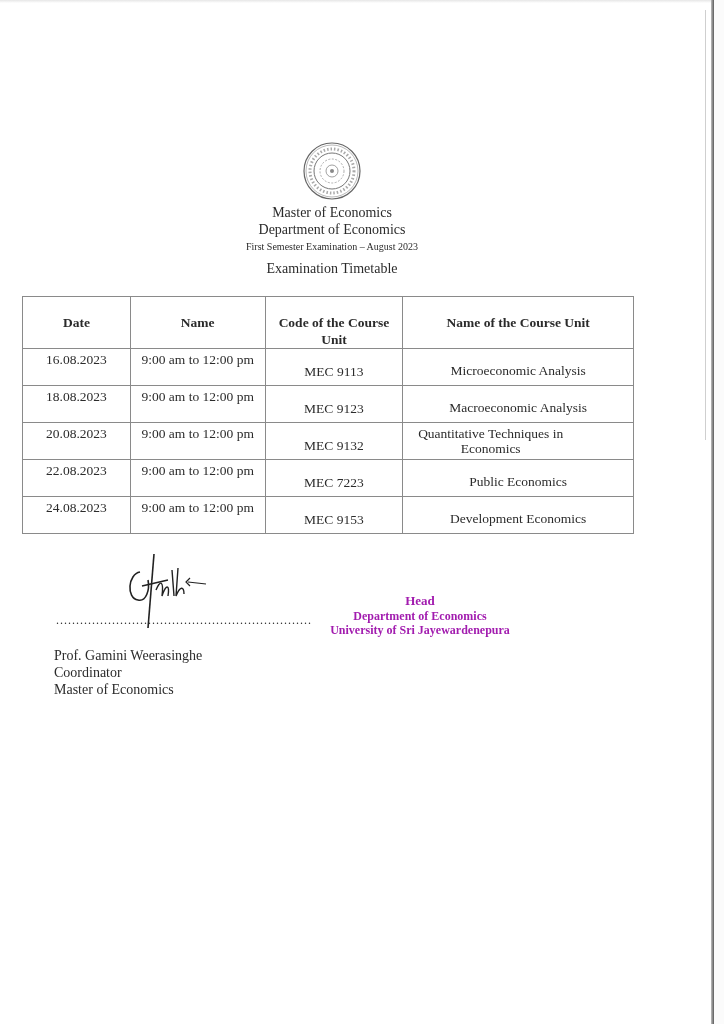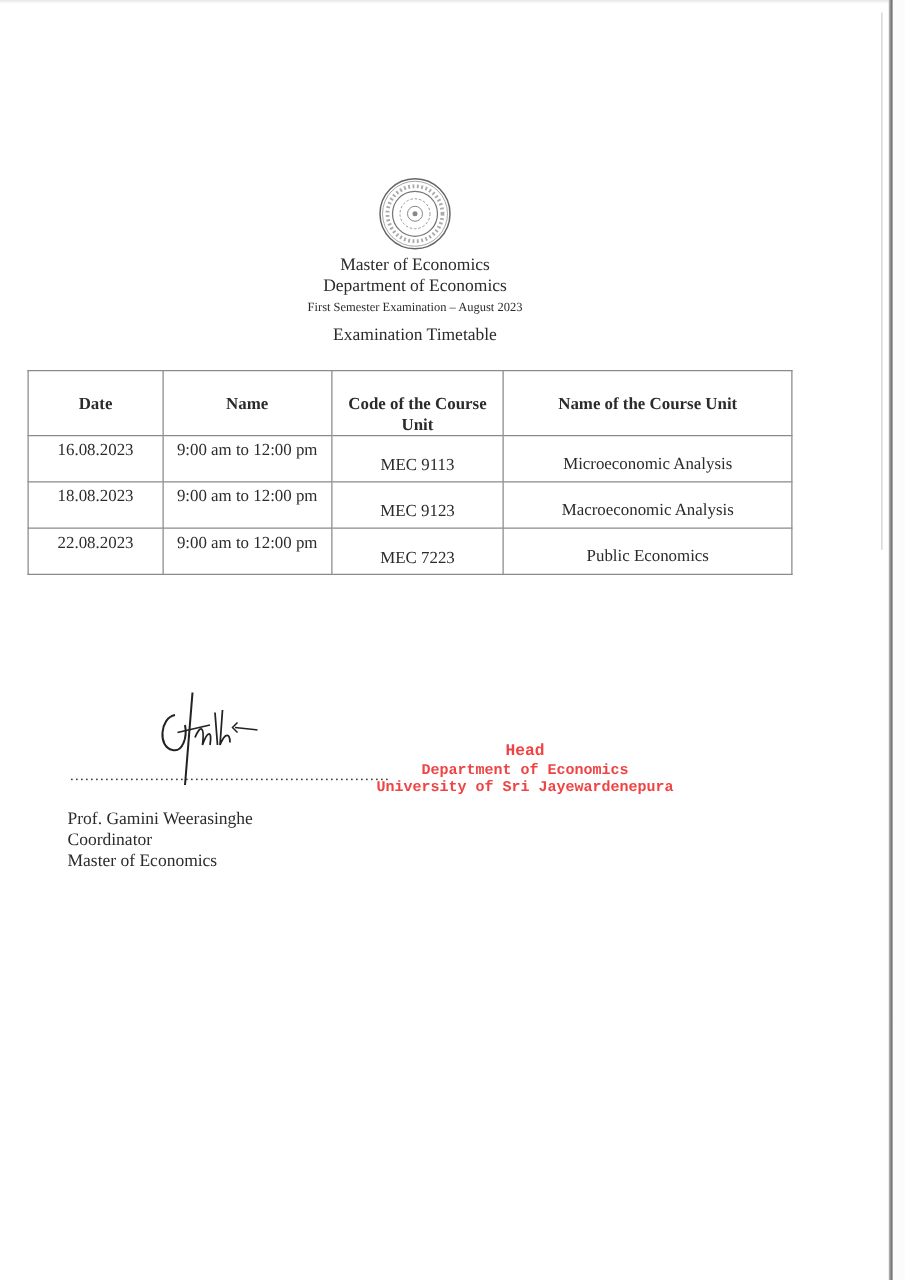--- a/index.html
+++ b/index.html
@@ -34,21 +34,21 @@
   table.tt td { height:28px; line-height:15px; padding-top:3px;text-align:center; }
   table.tt td.c { text-align:center; }
   table.tt td.code { text-align:center; vertical-align:middle; padding-top:8px; }
   col.c1 { width:108px; } col.c2 { width:135px; } col.c3 { width:138px; } col.c4 { width:231px; }
 
   .sig { position:absolute; left:110px; top:550px; width:110px; height:80px; }
   .dots { position:absolute; left:56px; top:613px; font-size:12px; letter-spacing:1px; color:#333; }
   .coord { position:absolute; left:54px; top:647px; font-size:14px; line-height:17px; }
 
   .stamp { position:absolute; left:300px; top:594px; width:240px; text-align:center;
-    color:#ef4444; font-weight:bold; font-size:12px; line-height:14.5px;font-family:Liberation Mono, monospace; }
+    color:#a21caf; font-weight:bold; font-size:12px; line-height:14.5px; }
   .stamp .s1 { font-size:13px; }
 </style>
 </head>
 <body>
 
 <div class="scan-edge-top"></div>
 <div class="scan-edge-right-fill"></div>
 <div class="scan-edge-right"></div>
 <div class="scan-edge-right2"></div>
 
@@ -89,24 +89,36 @@
       <td class="code">MEC 9113</td>
       <td style="vertical-align:middle;padding-top:6px">Microeconomic Analysis</td>
     </tr>
     <tr>
       <td class="c">18.08.2023</td>
       <td class="c">9:00 am to 12:00 pm</td>
       <td class="code">MEC 9123</td>
       <td style="vertical-align:middle;padding-top:6px">Macroeconomic Analysis</td>
     </tr>
     <tr>
+      <td class="c">20.08.2023</td>
+      <td class="c">9:00 am to 12:00 pm</td>
+      <td class="code">MEC 9132</td>
+      <td style="padding-right:60px">Quantitative Techniques in Economics</td>
+    </tr>
+    <tr>
       <td class="c">22.08.2023</td>
       <td class="c">9:00 am to 12:00 pm</td>
       <td class="code">MEC 7223</td>
       <td style="vertical-align:middle;padding-top:6px">Public Economics</td>
+    </tr>
+    <tr>
+      <td class="c" style="height:30px">24.08.2023</td>
+      <td class="c">9:00 am to 12:00 pm</td>
+      <td class="code">MEC 9153</td>
+      <td style="vertical-align:middle;padding-top:6px">Development Economics</td>
     </tr>
   </tbody>
 </table>
 
 <svg class="sig" viewBox="0 0 110 80">
   <path d="M30 22 C18 24,16 48,28 50 C36 52,40 40,38 30" fill="none" stroke="#222" stroke-width="1.6"></path>
   <path d="M44 4 L38 78" fill="none" stroke="#222" stroke-width="1.6"></path>
   <path d="M32 36 L58 30" fill="none" stroke="#222" stroke-width="1.4"></path>
   <path d="M46 40 C50 30,54 30,52 46 C56 34,60 34,58 46" fill="none" stroke="#222" stroke-width="1.4"></path>
   <path d="M62 20 L64 46 M68 18 L66 46 C70 36,74 36,74 44" fill="none" stroke="#222" stroke-width="1.4"></path>

